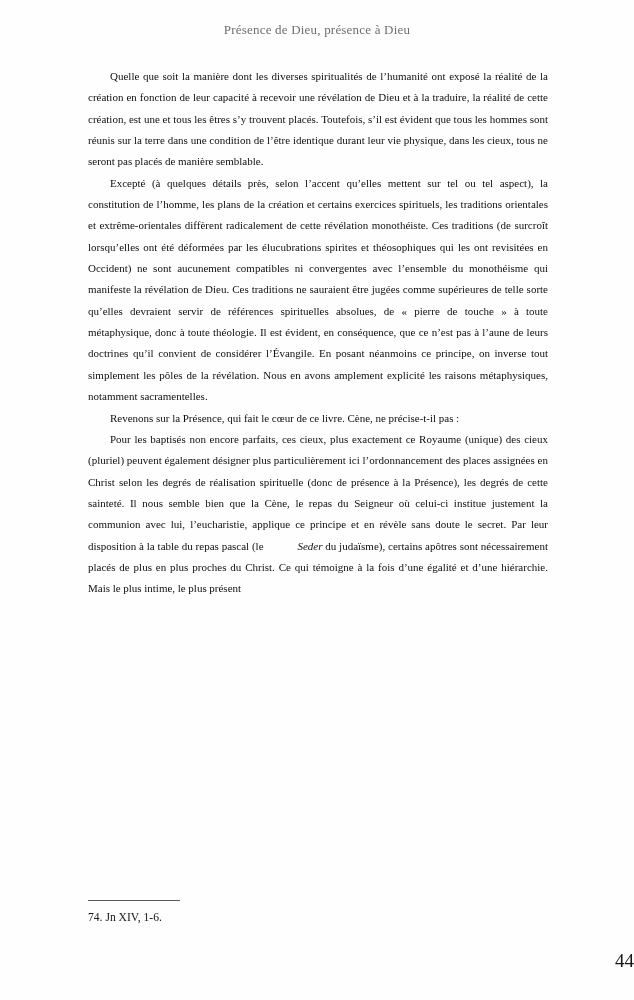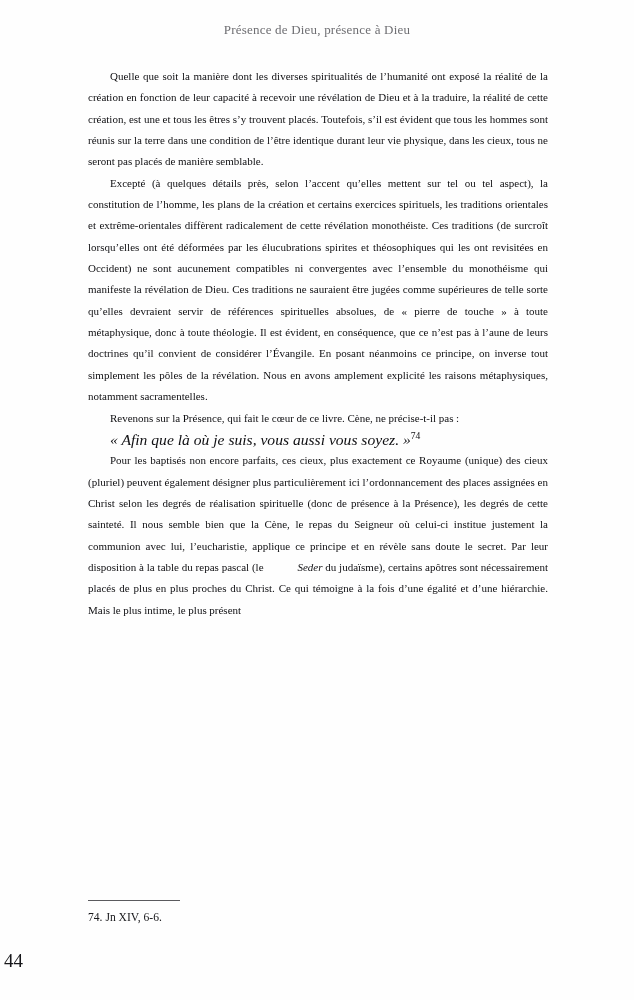--- a/index.html
+++ b/index.html
@@ -93,50 +93,47 @@
     line-height: 15px;
     color: #17171a;
   }
 
   
   .folio {
     position: absolute;
     left: 4px;
     right: 0;
     top: 950px;
-    text-align: left;
+    text-align: right;
     font-size: 19px;
     color: #17171a;
   }
 </style>
 </head>
 <body>
 
 <div class="page">
 
   <div class="running-head">Présence de Dieu, présence à Dieu</div>
 
   <div class="text-block">
 
     <p class="body-par">Quelle que soit la manière dont les diverses spiritualités de l’humanité ont exposé la réalité de la création en fonction de leur capacité à recevoir une révélation de Dieu et à la traduire, la réalité de cette création, est une et tous les êtres s’y trouvent placés. Toutefois, s’il est évident que tous les hommes sont réunis sur la terre dans une condition de l’être identique durant leur vie physique, dans les cieux, tous ne seront pas placés de manière semblable.</p>
 
     <p class="body-par">Excepté (à quelques détails près, selon l’accent qu’elles mettent sur tel ou tel aspect), la constitution de l’homme, les plans de la création et certains exercices spirituels, les traditions orientales et extrême-orientales diffèrent radicalement de cette révélation monothéiste. Ces traditions (de surcroît lorsqu’elles ont été déformées par les élucubrations spirites et théosophiques qui les ont revisitées en Occident) ne sont aucunement compatibles ni convergentes avec l’ensemble du monothéisme qui manifeste la révélation de Dieu. Ces traditions ne sauraient être jugées comme supérieures de telle sorte qu’elles devraient servir de références spirituelles absolues, de « pierre de touche » à toute métaphysique, donc à toute théologie. Il est évident, en conséquence, que ce n’est pas à l’aune de leurs doctrines qu’il convient de considérer l’Évangile. En posant néanmoins ce principe, on inverse tout simplement les pôles de la révélation. Nous en avons amplement explicité les raisons métaphysiques, notamment sacramentelles.</p>
 
     <p class="body-par">Revenons sur la Présence, qui fait le cœur de ce livre. Cène, ne précise-t-il pas :</p>
 
-    <p class="quote-line">
-      <span>« Afin que là où je suis, vous aussi vous soyez. »</span><sup>74</sup>
-    </p>
 
     <p class="body-par">
       <span>Pour les baptisés non encore parfaits, ces cieux, plus exactement ce Royaume (unique) des cieux (pluriel) peuvent également désigner plus particulièrement ici l’ordonnancement des places assignées en Christ selon les degrés de réalisation spirituelle (donc de présence à la Présence), les degrés de cette sainteté. Il nous semble bien que la Cène, le repas du Seigneur où celui-ci institue justement la communion avec lui, l’eucharistie, applique ce principe et en révèle sans doute le secret. Par leur disposition à la table du repas pascal (le </span><em class="ital">Seder</em><span> du judaïsme), certains apôtres sont nécessairement placés de plus en plus proches du Christ. Ce qui témoigne à la fois d’une égalité et d’une hiérarchie. Mais le plus intime, le plus présent</span>
     </p>
 
   </div>
 
   <div class="footnote-area">
     <hr class="footnote-rule">
-    <p class="footnote-text">74. Jn XIV, 6-6.</p>
+    <p class="footnote-text">74. Jn XIV, 1-6.</p>
   </div>
 
   <div class="folio">44</div>
 
 </div>
 
 </body></html>

